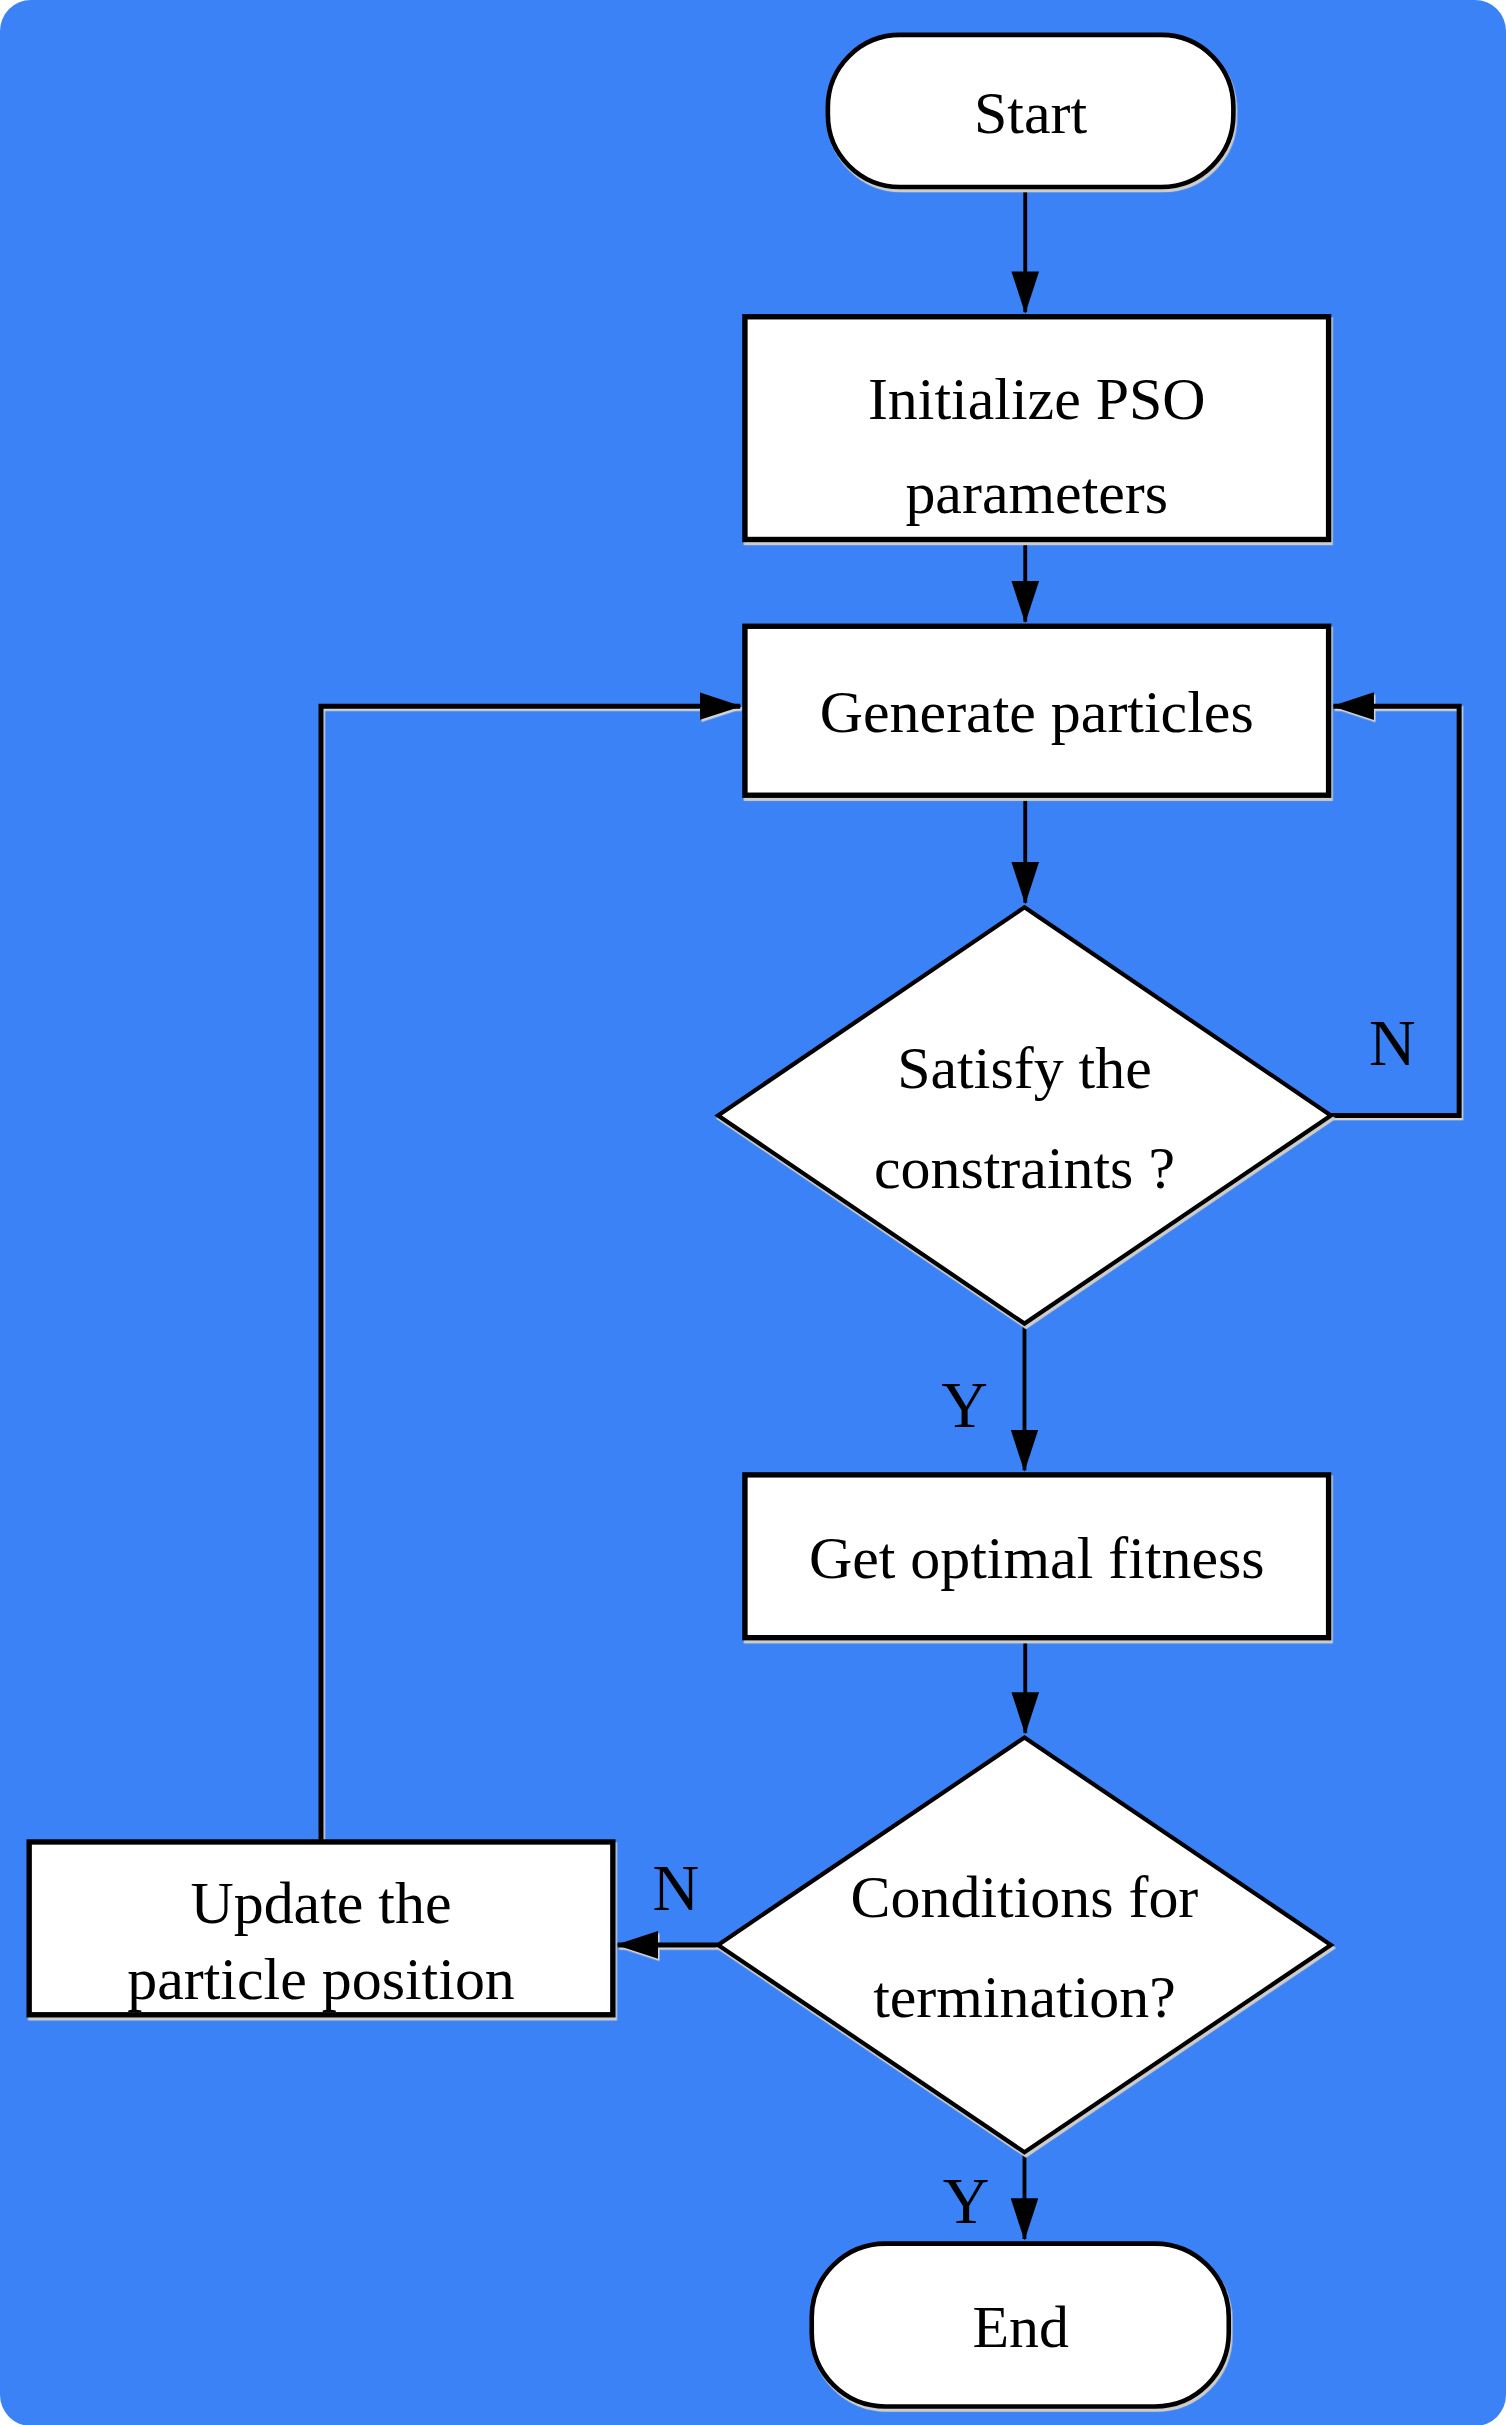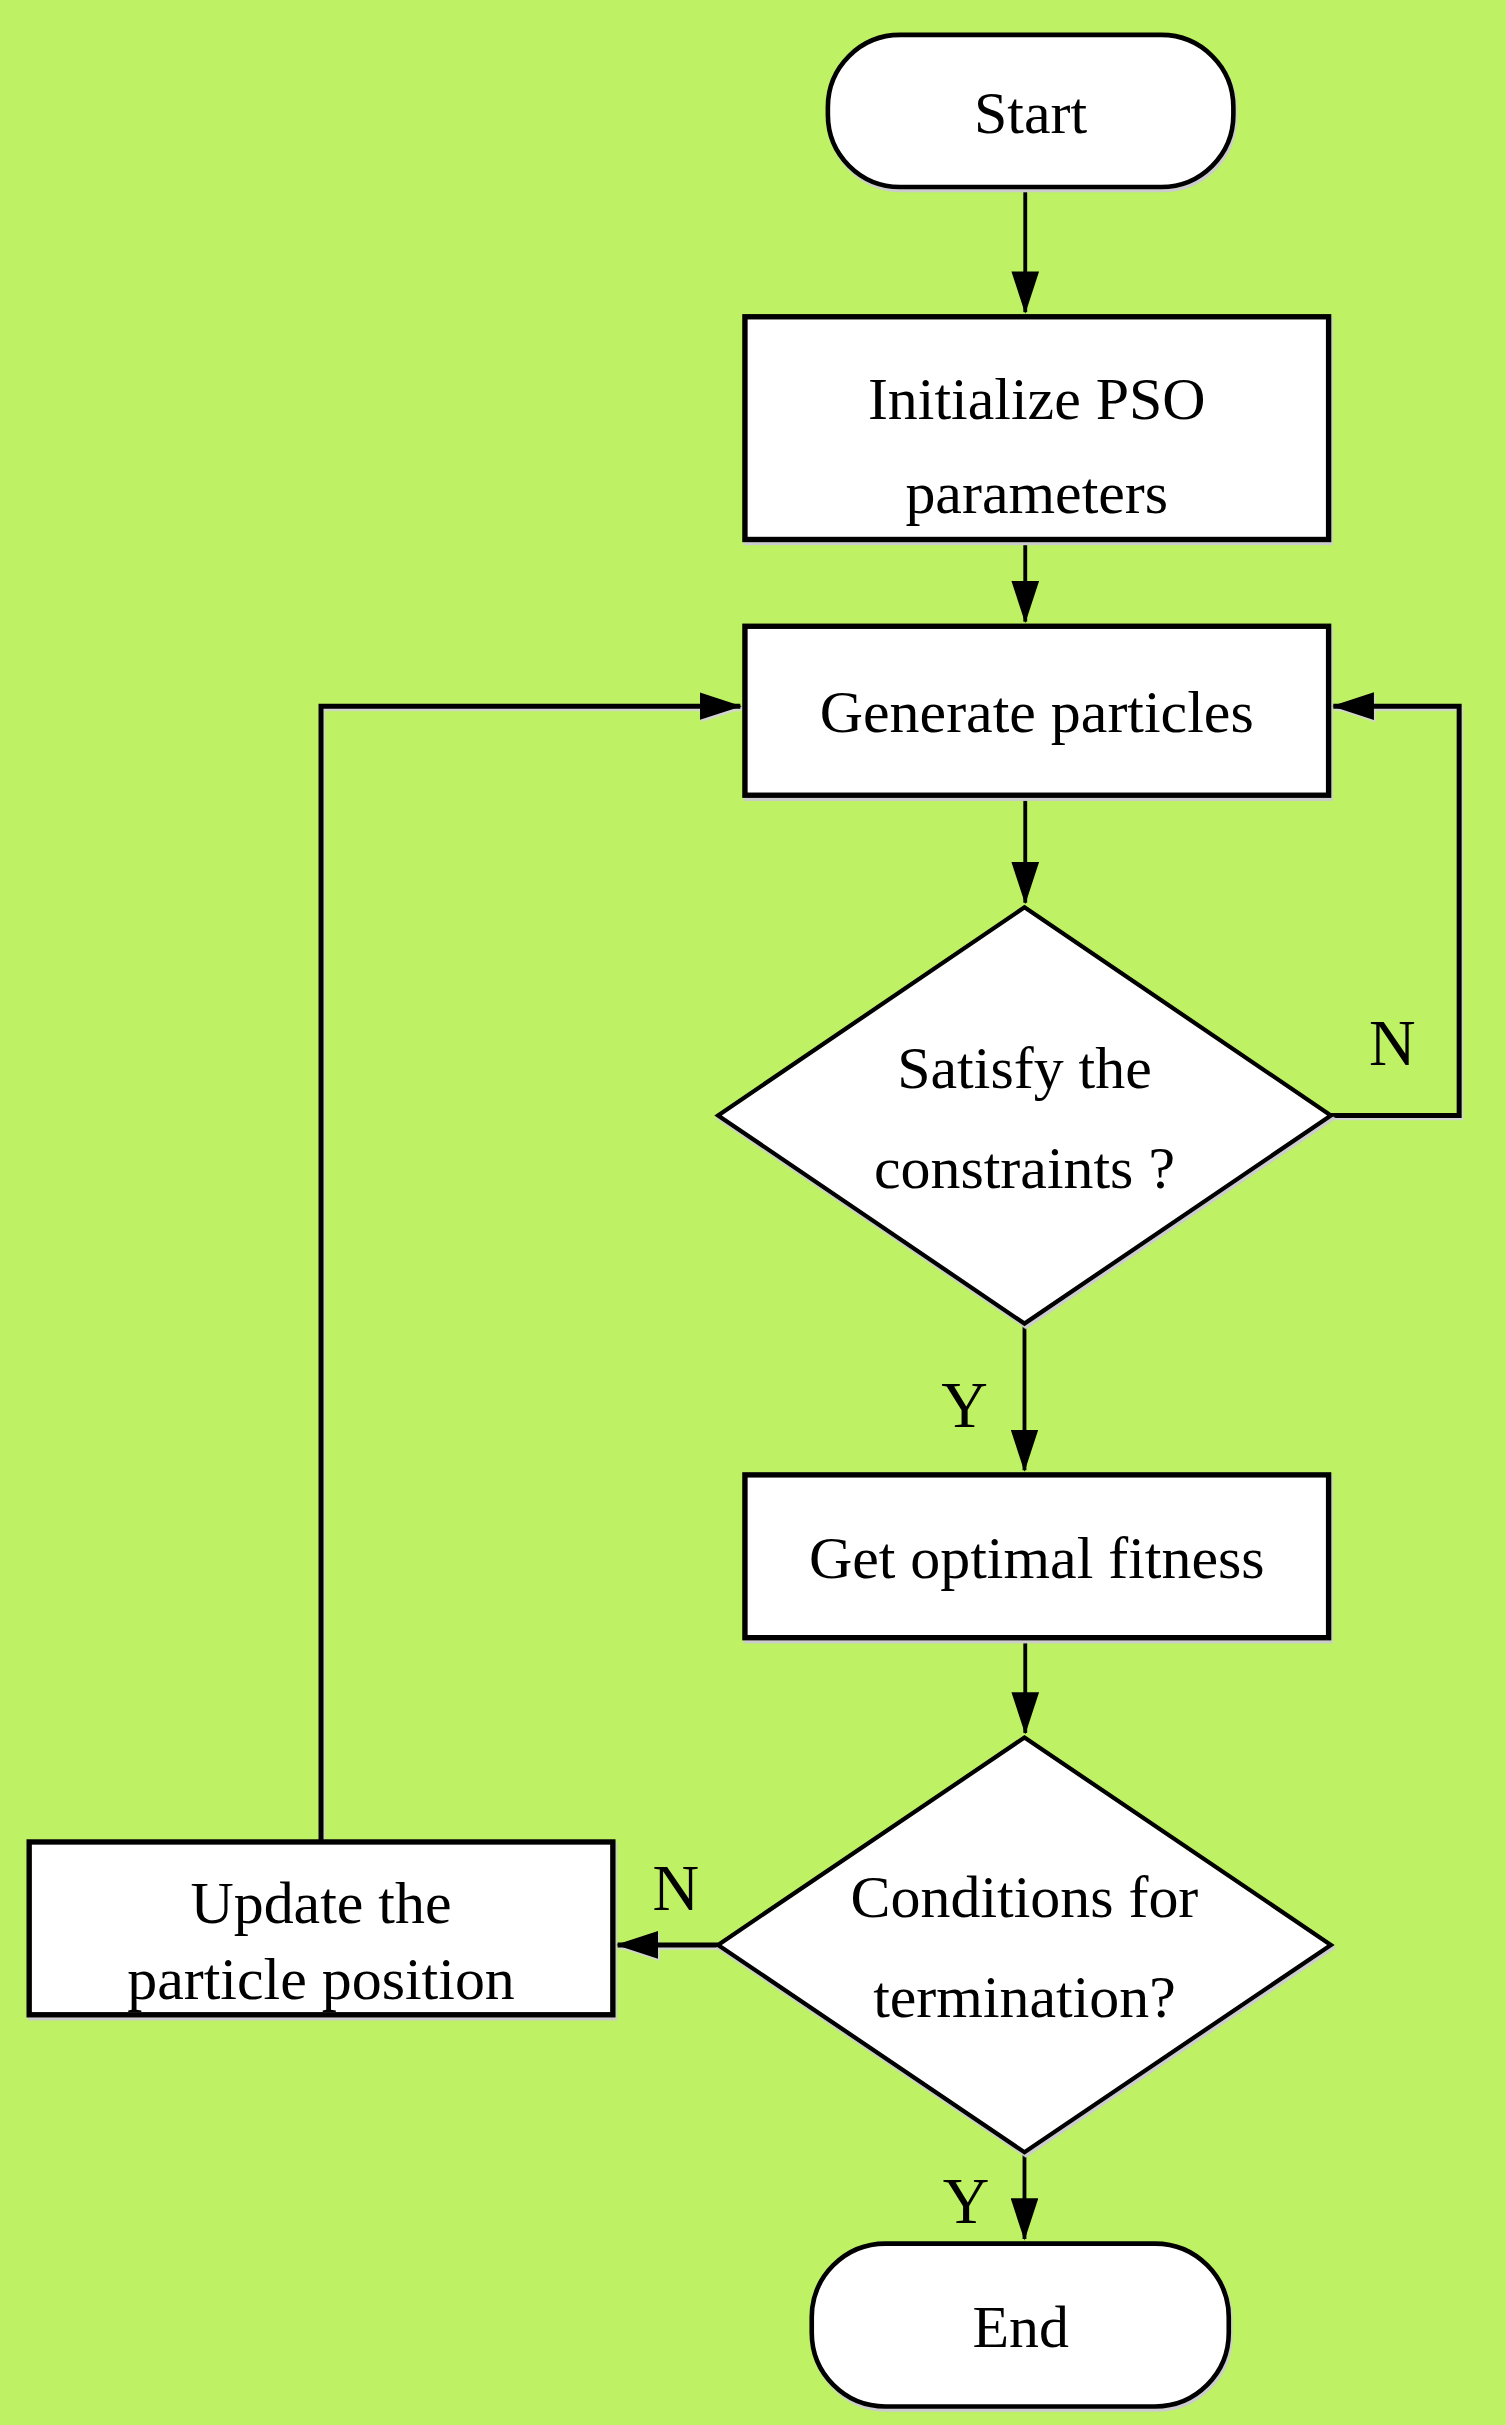--- a/index.html
+++ b/index.html
@@ -3,22 +3,23 @@
 <meta charset="utf-8">
 <style>
   html, body {
     margin: 0;
     padding: 0;
     background: #ffffff;
   }
   .stage {
     width: 1506px;
     height: 2426px;
-    background: #bef264;
+    background: #3b82f6;
     position: relative;
+    border-radius: 31px;
   }
   svg { display: block; }
   .shape {
     fill: #ffffff;
     stroke: #000000;
     filter: drop-shadow(2px 4px 0px #cccccc);
   }
   .box     { stroke-width: 7;   }
   .stadium { stroke-width: 6;   }
   .diamond { stroke-width: 5.5; }

